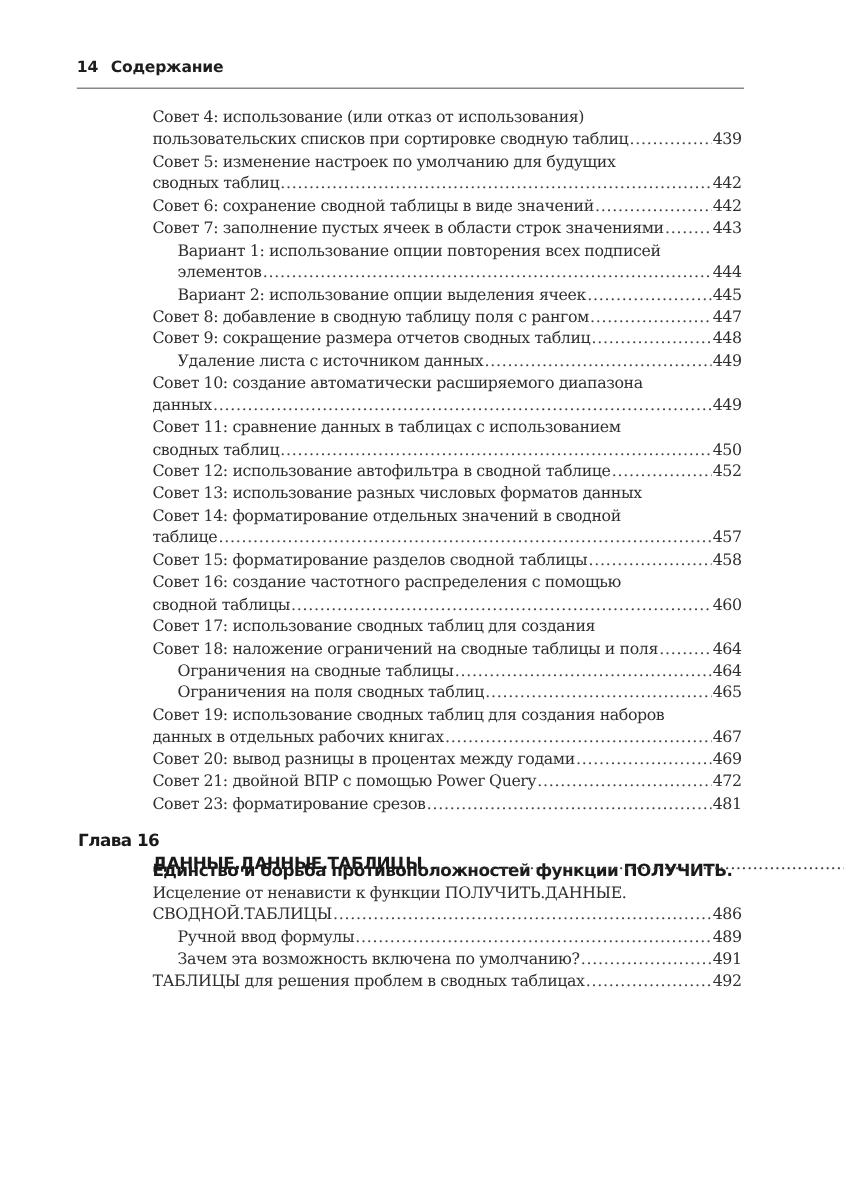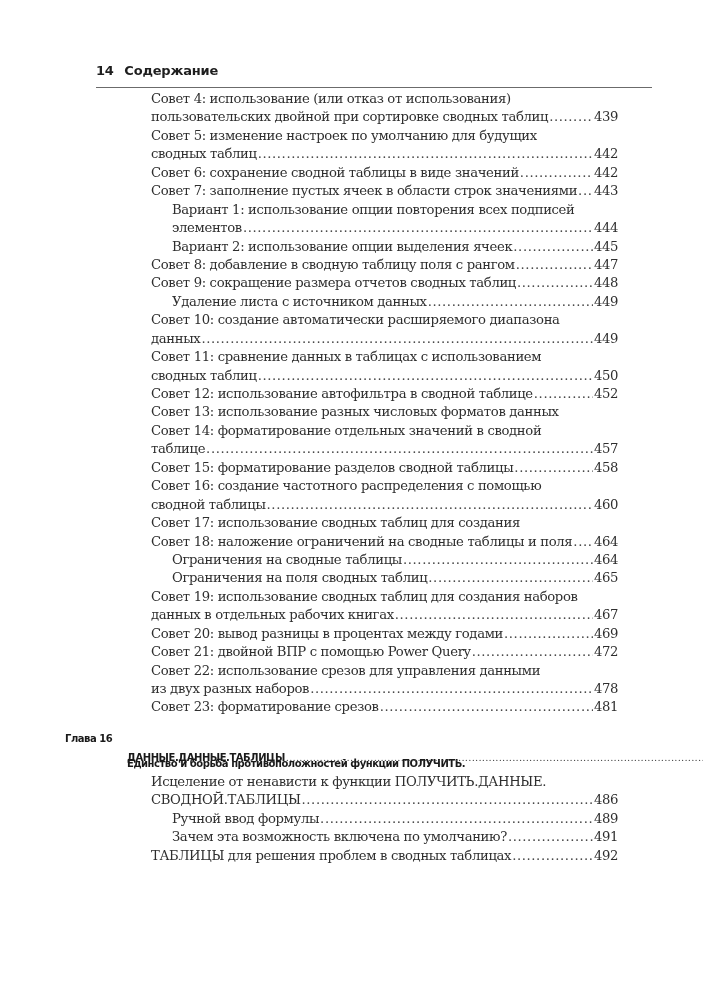--- a/index.html
+++ b/index.html
@@ -1,49 +1,49 @@
 <!DOCTYPE html>
 <html><head>
 <meta charset="utf-8">
 <style>
   html, body { margin: 0; padding: 0; }
   body {
     width: 703px; height: 1001px; background: #ffffff; position: relative; overflow: hidden;
     color: #2a2a2a;
   }
   .header {
-    position: absolute; left: 64px; top: 63px; width: 556px; height: 24px;
+    position: absolute; left: 64px; top: 49px; width: 556px; height: 24px;
     border-bottom: 1.5px solid #6b6b6b;
     font-family: "DejaVu Sans", sans-serif; font-weight: bold; font-size: 13px;
-    color: #1e1e1e; letter-spacing: -0.2px; margin-left: 32px;
+    color: #1e1e1e; letter-spacing: -0.2px;
   }
   .header .num { display: inline-block; width: 22px; }
   .header .title { margin-left: 2px; }
   .toc {
     position: absolute; left: 0; top: 90px; width: 703px;
     font-family: "DejaVu Serif", serif; font-size: 13.2px; color: #2e2e2e;
     letter-spacing: -0.35px;
   }
   .entry { position: relative; width: 491px; }
   .entry.l1 { margin-left: 127px; }
   .entry.l2 { margin-left: 148px; width: 470px; }
-  .line { height: 18.45px; line-height: 18.45px; white-space: nowrap; overflow: hidden; margin-left: 24px; }
+  .line { height: 18.45px; line-height: 18.45px; white-space: nowrap; overflow: hidden; }
   .lastline { display: flex; align-items: baseline; }
   .lastline .txt { flex: 0 0 auto; white-space: nowrap; }
   .lastline .dots {
     flex: 1 1 auto; overflow: hidden; white-space: nowrap; margin: 0 1px; color: #444;
     letter-spacing: 0.6px;
   }
   .lastline .dots::before {
     content: "................................................................................................................................................................";
   }
   .lastline .pg { flex: 0 0 auto; }
   .chapter {
     position: relative; margin-left: 65px; width: 553px; margin-top: 12px;
-    font-family: "DejaVu Sans", sans-serif; font-weight: bold; font-size: 10px; color: #1a1a1a;
+    font-family: "DejaVu Sans", sans-serif; font-weight: bold; font-size: 14px; color: #1a1a1a;
     letter-spacing: -0.45px;
   }
   .chapter .row { display: flex; height: 19px; line-height: 19px; }
   .chapter .label { width: 62px; flex: 0 0 62px; white-space: nowrap; }
   .chapter .ctext { flex: 1 1 auto; white-space: nowrap; margin-top: 25px; }
   .chapter .lastline { flex: 1 1 auto; }
   .chapter .dots { font-family: "DejaVu Serif", serif; font-weight: normal; letter-spacing: 0.2px; }
   .after-chapter { margin-top: 6px; }
 </style>
 </head>
@@ -52,21 +52,21 @@
 <div class="header">
   <span class="num">14</span>
   <span class="title">Содержание</span>
 </div>
 
 <div class="toc">
   <div id="before">
       <div class="entry l1">
         <div class="line">Совет 4: использование (или отказ от использования)</div>
         <div class="line lastline">
-          <span class="txt">пользовательских двойной при сортировке сводных таблиц</span>
+          <span class="txt">пользовательских списков при сортировке сводную таблиц</span>
           <span class="dots"></span>
           <span class="pg">439</span>
         </div>
       </div>
       <div class="entry l1">
         <div class="line">Совет 5: изменение настроек по умолчанию для будущих</div>
         <div class="line lastline">
           <span class="txt">сводных таблиц </span>
           <span class="dots"></span>
           <span class="pg">442</span>
@@ -208,28 +208,20 @@
           <span class="txt">Совет 20: вывод разницы в процентах между годами </span>
           <span class="dots"></span>
           <span class="pg">469</span>
         </div>
       </div>
       <div class="entry l1">
         <div class="line lastline">
           <span class="txt">Совет 21: двойной ВПР с помощью Power Query</span>
           <span class="dots"></span>
           <span class="pg">472</span>
-        </div>
-      </div>
-      <div class="entry l1">
-        <div class="line">Совет 22: использование срезов для управления данными</div>
-        <div class="line lastline">
-          <span class="txt">из двух разных наборов </span>
-          <span class="dots"></span>
-          <span class="pg">478</span>
         </div>
       </div>
       <div class="entry l1">
         <div class="line lastline">
           <span class="txt">Совет 23: форматирование срезов </span>
           <span class="dots"></span>
           <span class="pg">481</span>
         </div>
       </div>
     </div>

